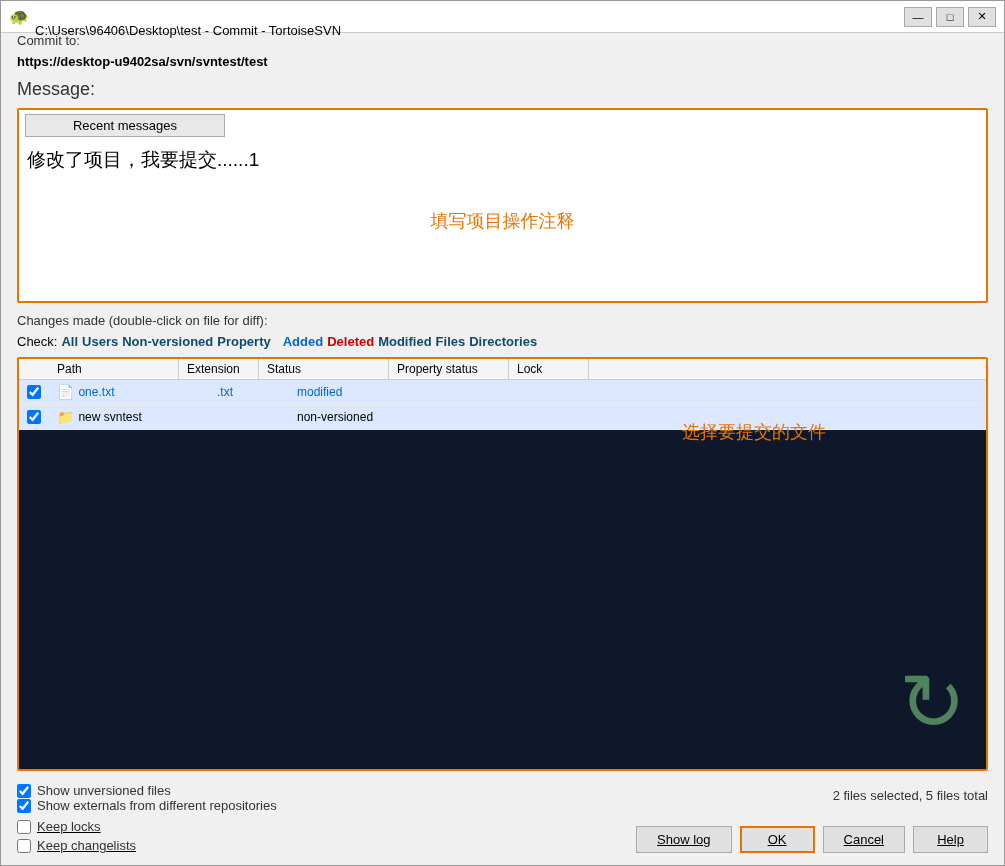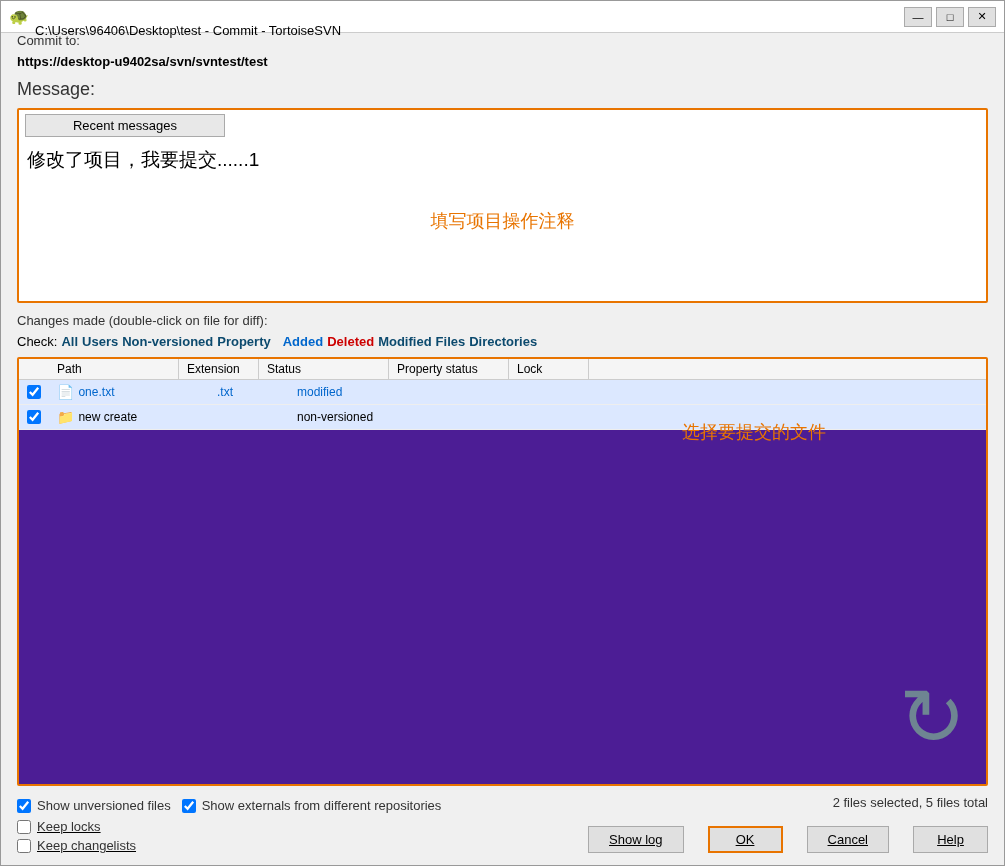--- a/index.html
+++ b/index.html
@@ -132,21 +132,21 @@
       margin-bottom: 2px;
     }
     .check-row span { cursor: pointer; }
     .check-bold { font-weight: bold; color: #0c4a6e; }
     .check-blue { color: #0066cc; font-weight: bold; margin-left: 8px; }
     .check-red { color: #cc0000; font-weight: bold; }
 
     .file-table-container {
       border: 2px solid #e87400;
       border-radius: 2px;
-      background: #4c1d95;
+      background: #0f172a;
       flex: 1;
       overflow: hidden;
       display: flex;
       flex-direction: column;
     }
     .file-table-header {
       display: flex;
       background: #f5f5f5;
       border-bottom: 1px solid #ccc;
       font-size: 12px;
@@ -206,22 +206,22 @@
       position: absolute;
       right: 160px;
       top: 40px;
       color: #e87400;
       font-size: 18px;
       pointer-events: none;
     }
 
     .bottom-checkboxes {
       display: flex;
-      flex-direction: row;
-      gap: 11px;
+      flex-direction: column;
+      gap: 0;
       margin-top: 4px;
     }
     .checkbox-row {
       display: flex;
       align-items: center;
       gap: 6px;
       font-size: 13px;
       color: #333;
     }
     .files-status-right {
@@ -238,21 +238,21 @@
       padding: 6px 16px 12px 16px;
       text-decoration: underline;
     }
     .keep-options {
       display: flex;
       flex-direction: column;
       gap: 4px;
     }
     .buttons-row {
       display: flex;
-      gap: 24px;
+      gap: 8px;
       align-items: center;
     }
     .btn {
       padding: 5px 20px;
       border: 1px solid #aaa;
       background: #e0e0e0;
       cursor: pointer;
       font-size: 13px;
       min-width: 75px;
       text-align: center;
@@ -344,21 +344,21 @@
           <div class="col col-propstatus"></div>
           <div class="col col-lock"></div>
         </div>
 
         <div class="file-row" style="background:#dce8ff;">
           <div class="col col-check">
             <input type="checkbox" checked="" style="">
           </div>
           <div class="col col-path">
             <span class="file-icon">📁</span>
-            <span>new create</span>
+            <span>new svntest</span>
           </div>
           <div class="col col-ext"></div>
           <div class="col col-status file-nonversioned">non-versioned</div>
           <div class="col col-propstatus"></div>
           <div class="col col-lock"></div>
         </div>
 
         <span class="hint-files">选择要提交的文件</span>
 
         <div class="arrow-watermark">↺</div>

